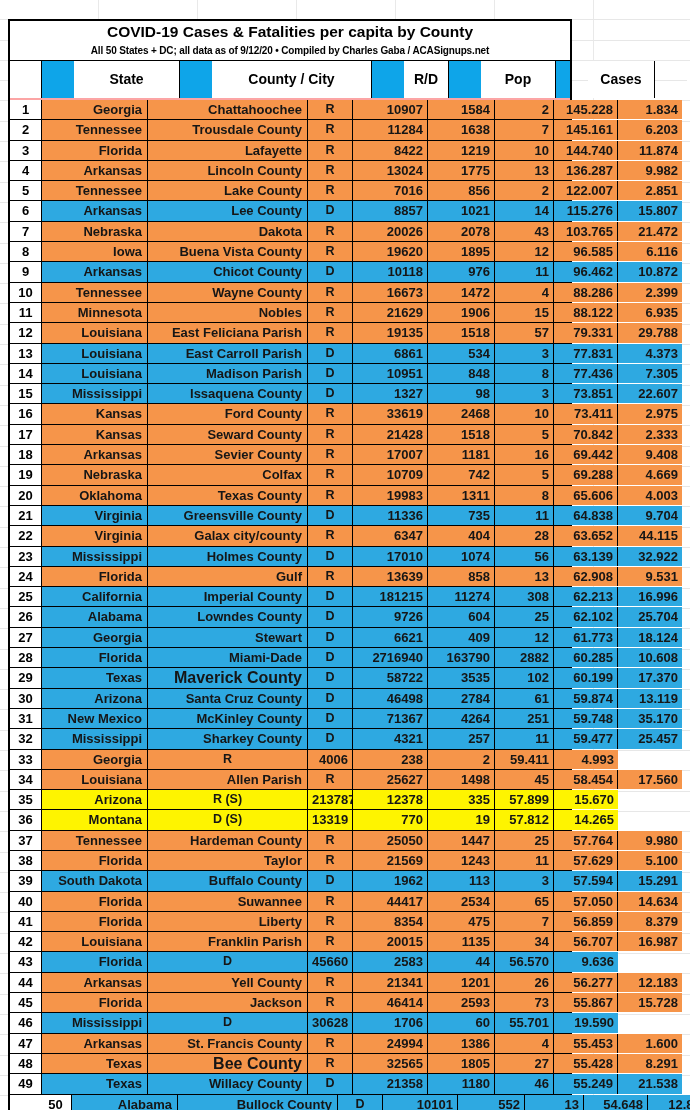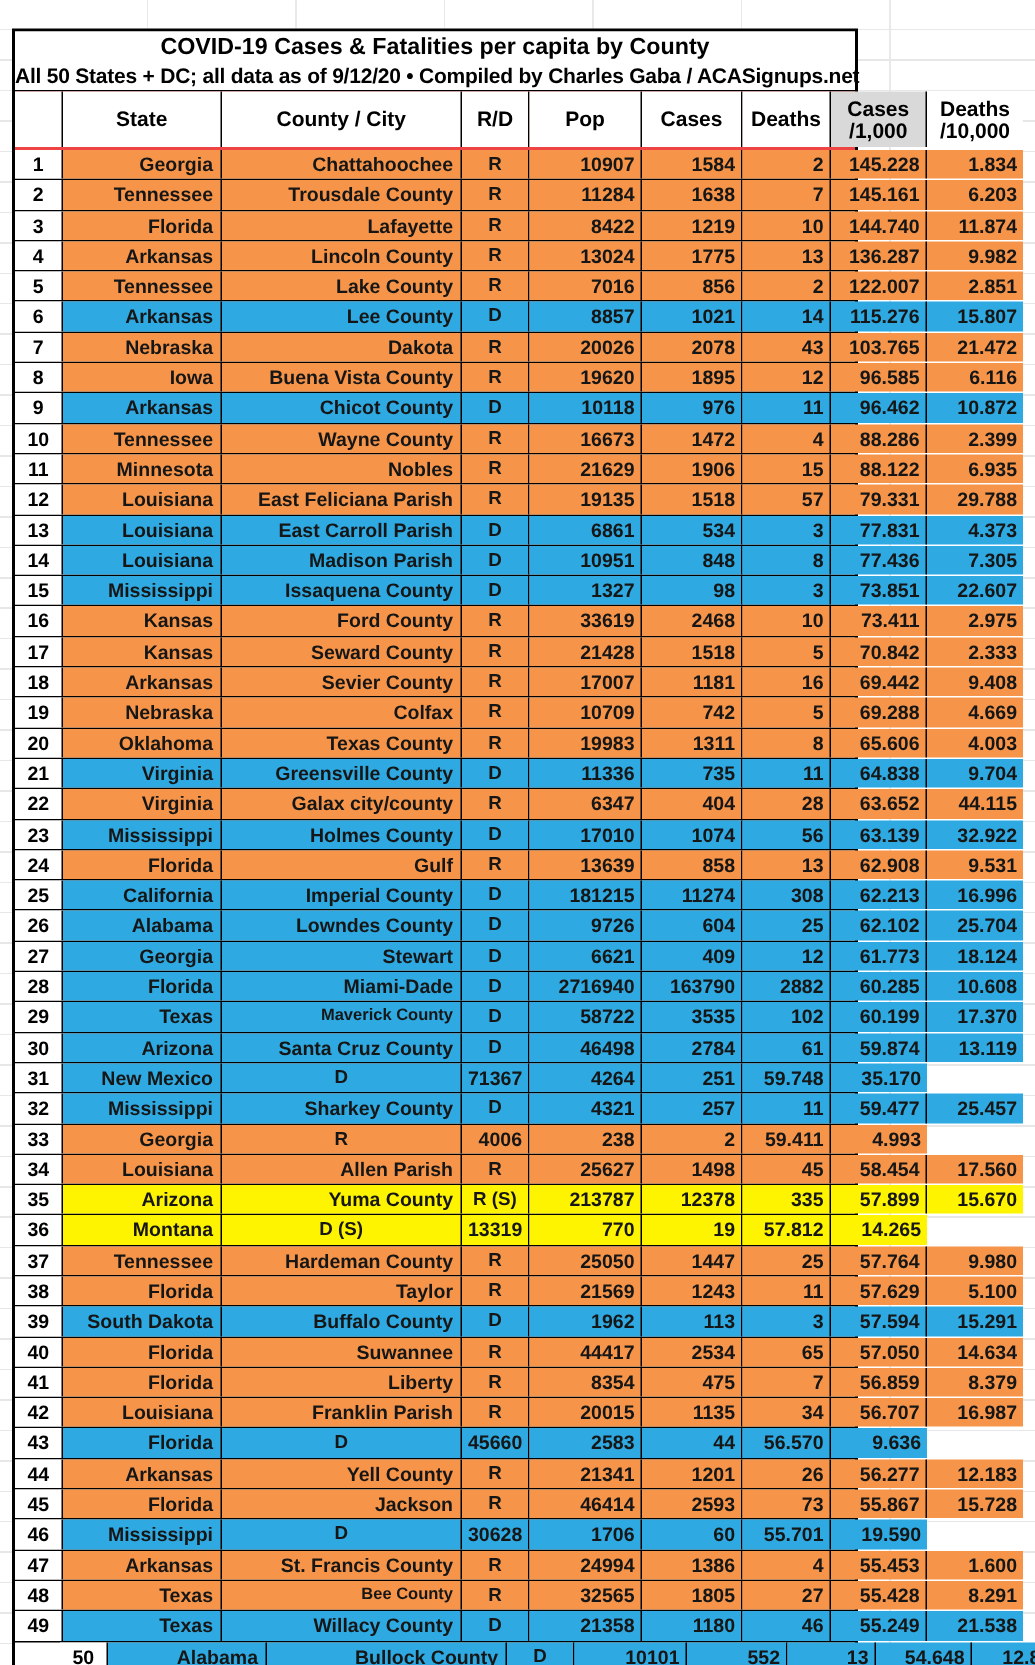--- a/index.html
+++ b/index.html
@@ -28,30 +28,31 @@
     height:39px;
     border-bottom:1px solid #000;
     display:flex;flex-direction:column;justify-content:center;
     text-align:center;
     background:#fff;
   }
   .title-line{
     font-size:15.5px;font-weight:700;color:#000;line-height:19px;white-space:nowrap;
   }
   .subtitle-line{
-    font-size:14px;font-weight:700;color:#000;line-height:19px;white-space:nowrap;letter-spacing:-0.15px;
+    font-size:10px;font-weight:700;color:#000;line-height:19px;white-space:nowrap;letter-spacing:-0.15px;
   }
   .grid-row{
     display:grid;
     grid-template-columns:32px 106px 160px 45px 75px 67px 59px 64px 64px;
   }
   .header-row{
     height:37px;
-    border-bottom:2px solid #ef4444;
-    background:#b91c1c;
+    border-bottom:2px solid #fca5a5;
+    background:#0ea5e9;
+    gap:32px;
   }
   .hcell{
     box-sizing:border-box;
     border-right:1px solid #000;
     display:flex;flex-direction:column;align-items:center;justify-content:center;
     font-size:14px;font-weight:700;color:#000;line-height:15px;
     text-align:center;white-space:nowrap;
     background:#fff;
   }
   .hcell:last-child{border-right:none;}
@@ -69,21 +70,21 @@
     line-height:19.3px;
     white-space:nowrap;overflow:hidden;
     background:var(--rowbg,#fff);
     padding:0 4px;
   }
   .cell:last-child{border-right:none;}
   .rank-cell{background:#fff;text-align:center;color:#000;padding:0 1px;}
   .state-cell,.county-cell{text-align:right;padding-right:5px;}
   .rd-cell{text-align:center;padding:0 1px;font-size:12.5px;}
   .num-cell{text-align:right;padding-right:4px;}
-  .county-cell.small{font-size:11px;}
+  .county-cell.small{font-size:16px;}
   .party-r{--rowbg:var(--color-r);}
   .party-d{--rowbg:var(--color-d);}
   .party-s{--rowbg:var(--color-s);}
 </style>
 </head>
 <body>
 
 <div class="page">
   <div class="sheet-table">
 
@@ -467,20 +468,21 @@
     <div class="cell num-cell">46498</div>
     <div class="cell num-cell">2784</div>
     <div class="cell num-cell">61</div>
     <div class="cell num-cell">59.874</div>
     <div class="cell num-cell">13.119</div>
   </div>
 
   <div class="grid-row body-row party-d">
     <div class="cell rank-cell">31</div>
     <div class="cell state-cell">New Mexico</div>
+    <div class="cell county-cell">McKinley County</div>
     <div class="cell rd-cell">D</div>
     <div class="cell num-cell">71367</div>
     <div class="cell num-cell">4264</div>
     <div class="cell num-cell">251</div>
     <div class="cell num-cell">59.748</div>
     <div class="cell num-cell">35.170</div>
   </div>
 
   <div class="grid-row body-row party-d">
     <div class="cell rank-cell">32</div>
@@ -513,21 +515,20 @@
     <div class="cell num-cell">25627</div>
     <div class="cell num-cell">1498</div>
     <div class="cell num-cell">45</div>
     <div class="cell num-cell">58.454</div>
     <div class="cell num-cell">17.560</div>
   </div>
 
   <div class="grid-row body-row party-s">
     <div class="cell rank-cell">35</div>
     <div class="cell state-cell">Arizona</div>
-    <div class="cell county-cell">Yuma County</div>
     <div class="cell rd-cell">R (S)</div>
     <div class="cell num-cell">213787</div>
     <div class="cell num-cell">12378</div>
     <div class="cell num-cell">335</div>
     <div class="cell num-cell">57.899</div>
     <div class="cell num-cell">15.670</div>
   </div>
 
   <div class="grid-row body-row party-s">
     <div class="cell rank-cell">36</div>

